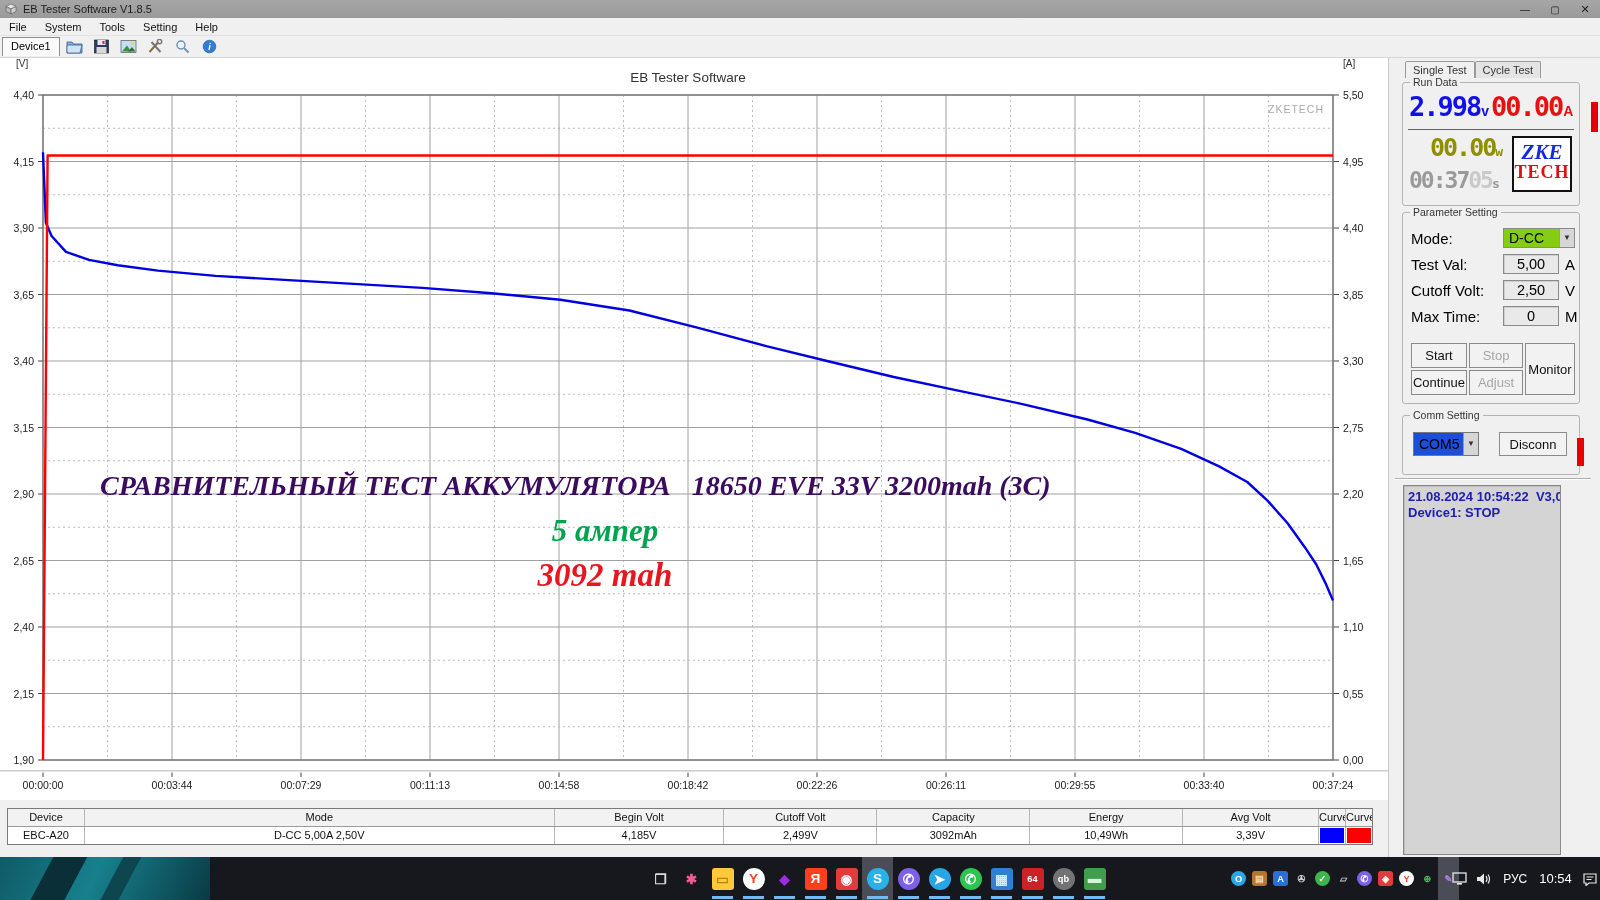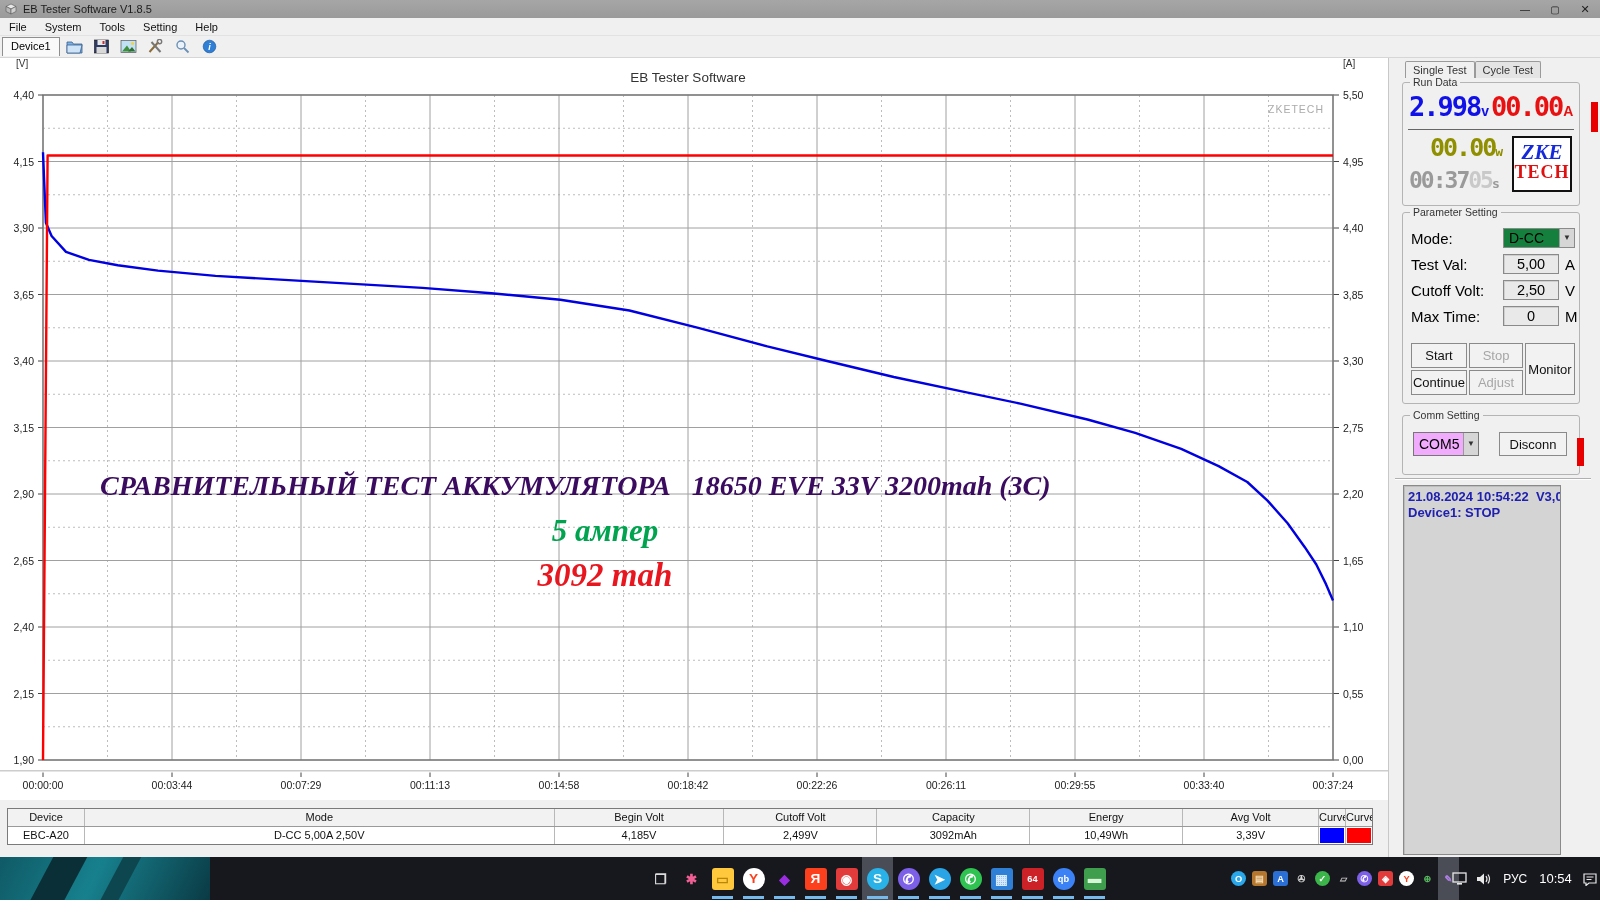--- a/index.html
+++ b/index.html
@@ -63,29 +63,29 @@
   .redbar { position:absolute; width:7px; background:#e80000; }
   .redbar-1 { right:2px; top:44px; height:30px; }
   .redbar-2 { right:16px; top:380px; height:28px; }
 
   .gb-param { top:154px; height:192px; }
   .p-row { position:absolute; left:8px; width:162px; height:22px; display:flex; align-items:center; }
   .p-lab { font-size:15px; color:#000; }
   .p-val { position:absolute; left:92px; width:56px; height:20px; background:#e9e9e9;
     border:1px solid #8a8a8a; box-shadow:inset 1px 1px 0 #cfcfcf; text-align:center; font-size:14.5px; line-height:19px; }
   .p-unit { position:absolute; left:154px; font-size:15px; }
-  .dropdown { position:absolute; left:92px; width:72px; height:20px; border:1px solid #8a8a8a; background:#15803d; display:flex; }
+  .dropdown { position:absolute; left:92px; width:72px; height:20px; border:1px solid #8a8a8a; background:#84cc16; display:flex; }
   .dd-val { flex:1; font-size:14px; line-height:18px; padding-left:5px; }
   .dd-btn { width:15px; border-left:1px solid #9a9a9a; background:#d6d6d6; font-size:8px; text-align:center; line-height:18px; color:#333; }
   .btn { position:absolute; height:25px; background:#f2f2f2; border:1px solid #8a8a8a;
     font-size:13px; text-align:center; color:#111; display:flex; align-items:center; justify-content:center; }
   .btn.disabled { color:#a6a6a6; }
 
   .gb-comm { top:357px; height:60px; }
-  .combo { position:absolute; left:10px; top:16px; width:66px; height:24px; border:1px solid #777; background:#f0abfc; display:flex; }
+  .combo { position:absolute; left:10px; top:16px; width:66px; height:24px; border:1px solid #777; background:#1d4ed8; display:flex; }
   .combo .dd-val { font-size:14px; line-height:22px; }
   .combo .dd-btn { line-height:22px; }
   .panel-groove { position:absolute; left:6px; top:420px; width:196px; border-top:1px solid #b0b0b0; border-bottom:1px solid #fff; }
   .logbox { position:absolute; left:14px; top:427px; width:158px; height:370px; background:#d4d4d4;
     border:1px solid #8a8a8a; box-shadow:inset 1px 1px 0 #bdbdbd; padding:3px 4px; overflow:hidden; }
   .logbox div { font-size:13px; font-weight:bold; color:#2020b0; white-space:pre; line-height:16px; }
 
   
   .res-table { position:absolute; left:7px; top:808px; width:1366px; border:1px solid #7a7a7a; background:#fff; }
   .tr { display:flex; }
@@ -466,21 +466,21 @@
         </div>
         <div class="tb-app">
           <div class="bubble" style="width: 22px; height: 22px; color: rgb(214, 233, 255); background: rgb(47, 127, 214); border-radius: 3px; font-size: 13.64px;">▦</div>
           <div class="underline"></div>
         </div>
         <div class="tb-app">
           <div class="bubble" style="width: 22px; height: 22px; color: rgb(255, 255, 255); background: rgb(204, 33, 39); border-radius: 3px; font-size: 9.24px;">64</div>
           <div class="underline"></div>
         </div>
         <div class="tb-app">
-          <div class="bubble" style="width: 22px; height: 22px; color: rgb(255, 255, 255); background: #3b82f6; border-radius: 50%; font-size: 9.24px;">qb</div>
+          <div class="bubble" style="width: 22px; height: 22px; color: rgb(255, 255, 255); background: #737373; border-radius: 50%; font-size: 9.24px;">qb</div>
           <div class="underline"></div>
         </div>
         <div class="tb-app">
           <div class="bubble" style="width: 22px; height: 22px; color: rgb(216, 245, 216); background: rgb(63, 158, 77); border-radius: 3px; font-size: 13.64px;">▬</div>
           <div class="underline"></div>
         </div>
       </div>
     <div class="tb-right" id="tb-apps-right">
         <div class="tb-app">
           <div class="bubble" style="width: 15px; height: 15px; color: rgb(255, 255, 255); background: rgb(42, 167, 232); border-radius: 50%; font-size: 9.3px;">O</div>

